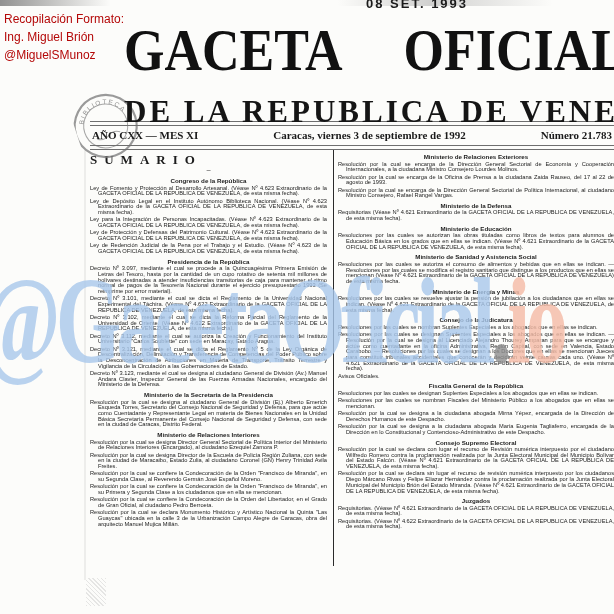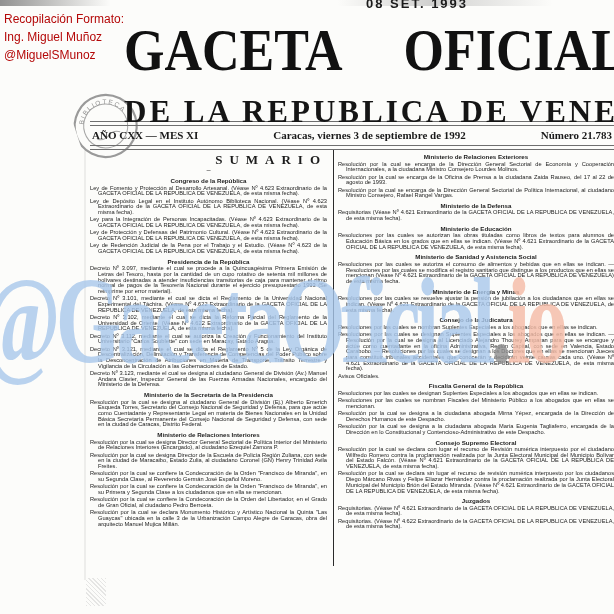--- a/index.html
+++ b/index.html
@@ -26,21 +26,21 @@
   .rule{height:3px;border-top:1.5px solid #6e6e6e;border-bottom:1.5px solid #6e6e6e;}
   .edition-row{display:flex;justify-content:space-between;align-items:flex-end;padding:3px 2px 4px 2px;
       font-family:"Liberation Serif",serif;font-weight:bold;font-size:11px;color:#1a1a1a;gap:28px;}
   
   .seal{position:absolute;left:76px;top:76px;z-index:4;opacity:.75;transform:rotate(-18deg);}
   
   .columns{position:absolute;left:90px;top:150px;width:524px;height:462px;display:flex;z-index:2;overflow:hidden;}
   .col-left{width:237px;overflow:hidden;}
   .col-divider{border-left:1px solid #2a2a2a;height:416px;margin:0 4px 0 6px;}
   .col-right{flex:1;overflow:hidden;}
-  .sumario-title{text-align:right;font-family:"Liberation Serif",serif;font-weight:bold;
+  .sumario-title{text-align:left;font-family:"Liberation Serif",serif;font-weight:bold;
       font-size:13px;letter-spacing:7px;margin:2px 0 0 0;}
   .sumario-tilde{text-align:center;font-size:8px;line-height:6px;margin-bottom:2px;color:#333;}
   .sec-heading{font-weight:bold;font-size:6.2px;line-height:7px;text-align:center;margin:3px 6px 1.5px 6px;}
   .sum-item{font-size:5.7px;line-height:5.7px;text-align:justify;margin:0 0 1.6px 0;
       padding-left:8px;text-indent:-8px;color:#222;}
   
   .watermark{position:absolute;left:-18px;top:250px;z-index:8;white-space:nowrap;
       font-family:"Liberation Serif",serif;font-weight:bold;font-size:108px;letter-spacing:-6px;
       transform:scaleX(0.78) scaleY(1.14);transform-origin:left top;opacity:.8;pointer-events:none;}
 </style>
@@ -48,21 +48,21 @@
 <body>
 
 <div id="page">
 
   <div class="noise-top"></div>
   <div class="noise-left"></div>
   <div class="noise-patch"></div>
 
   <div class="overlay-red" style="color: rgb(180, 8, 8);">
     <div>Recopilación Formato:</div>
-    <div>Ing. Miguel Muñoz</div>
+    <div>Ing. Miguel Brión</div>
     <div>@MiguelSMunoz</div>
   </div>
 
   <div class="stamp-date">08 SET. 1993</div>
 
   <div class="masthead">
     <div class="mast-title">
       <span>GACETA</span>
       <span>OFICIAL</span>
     </div>

